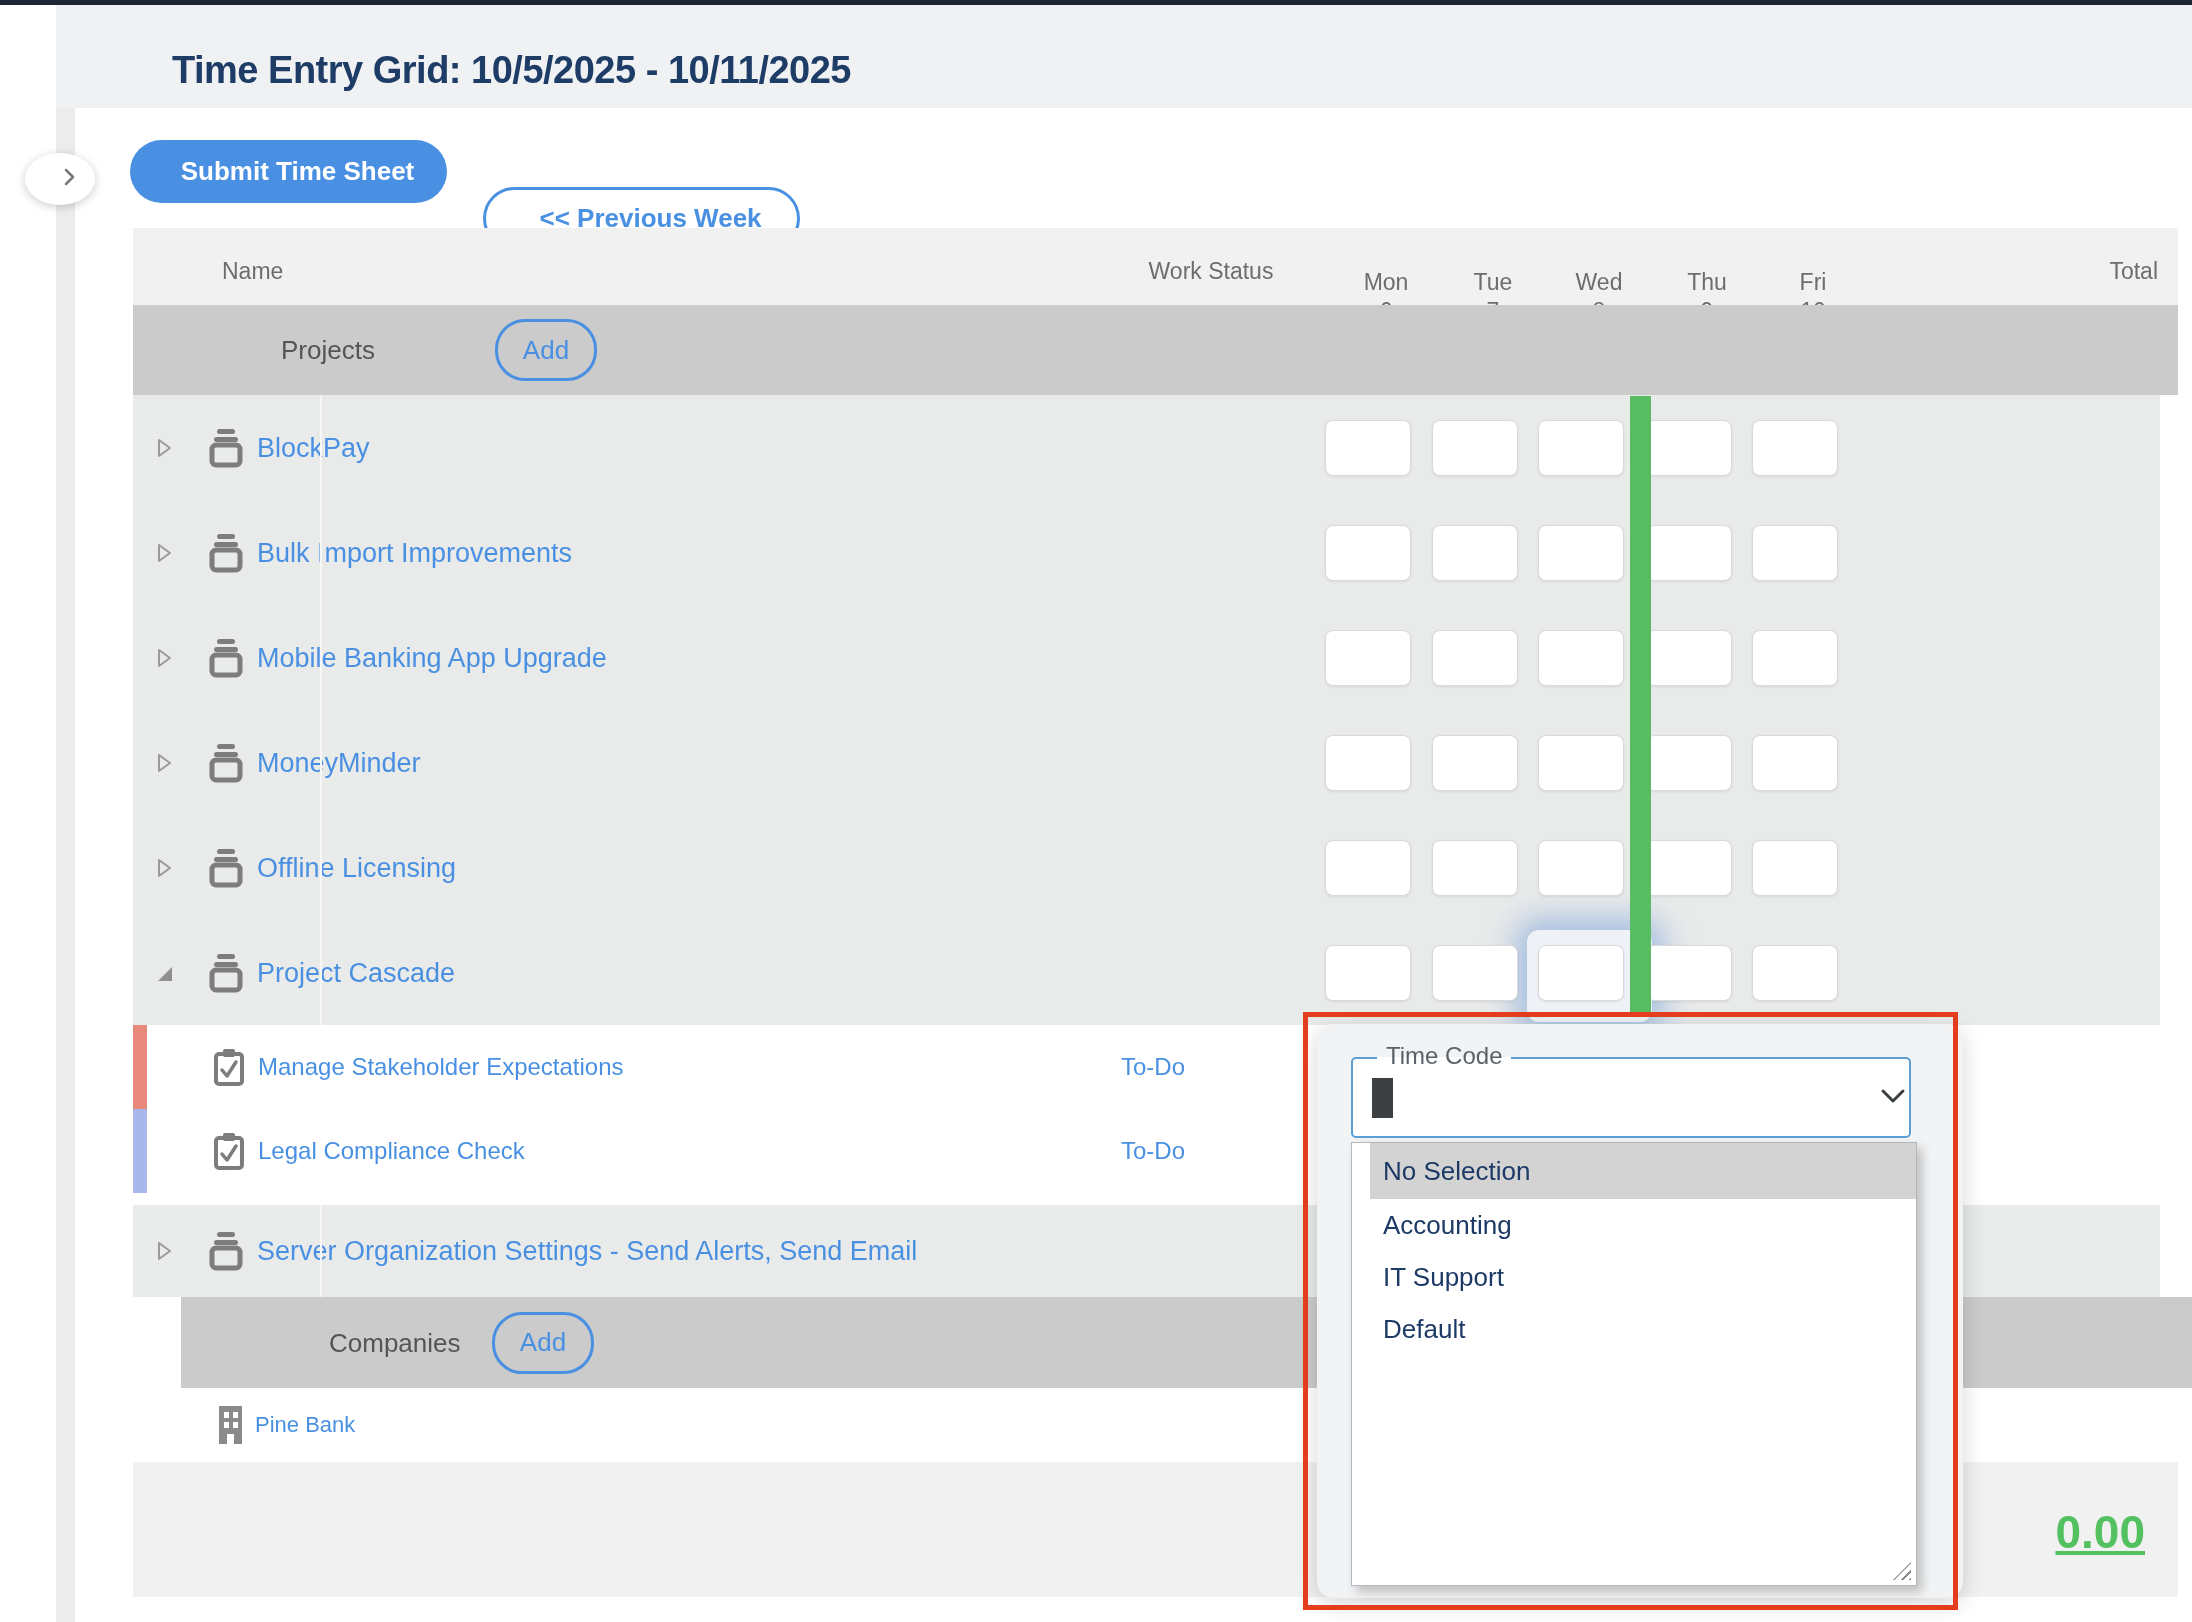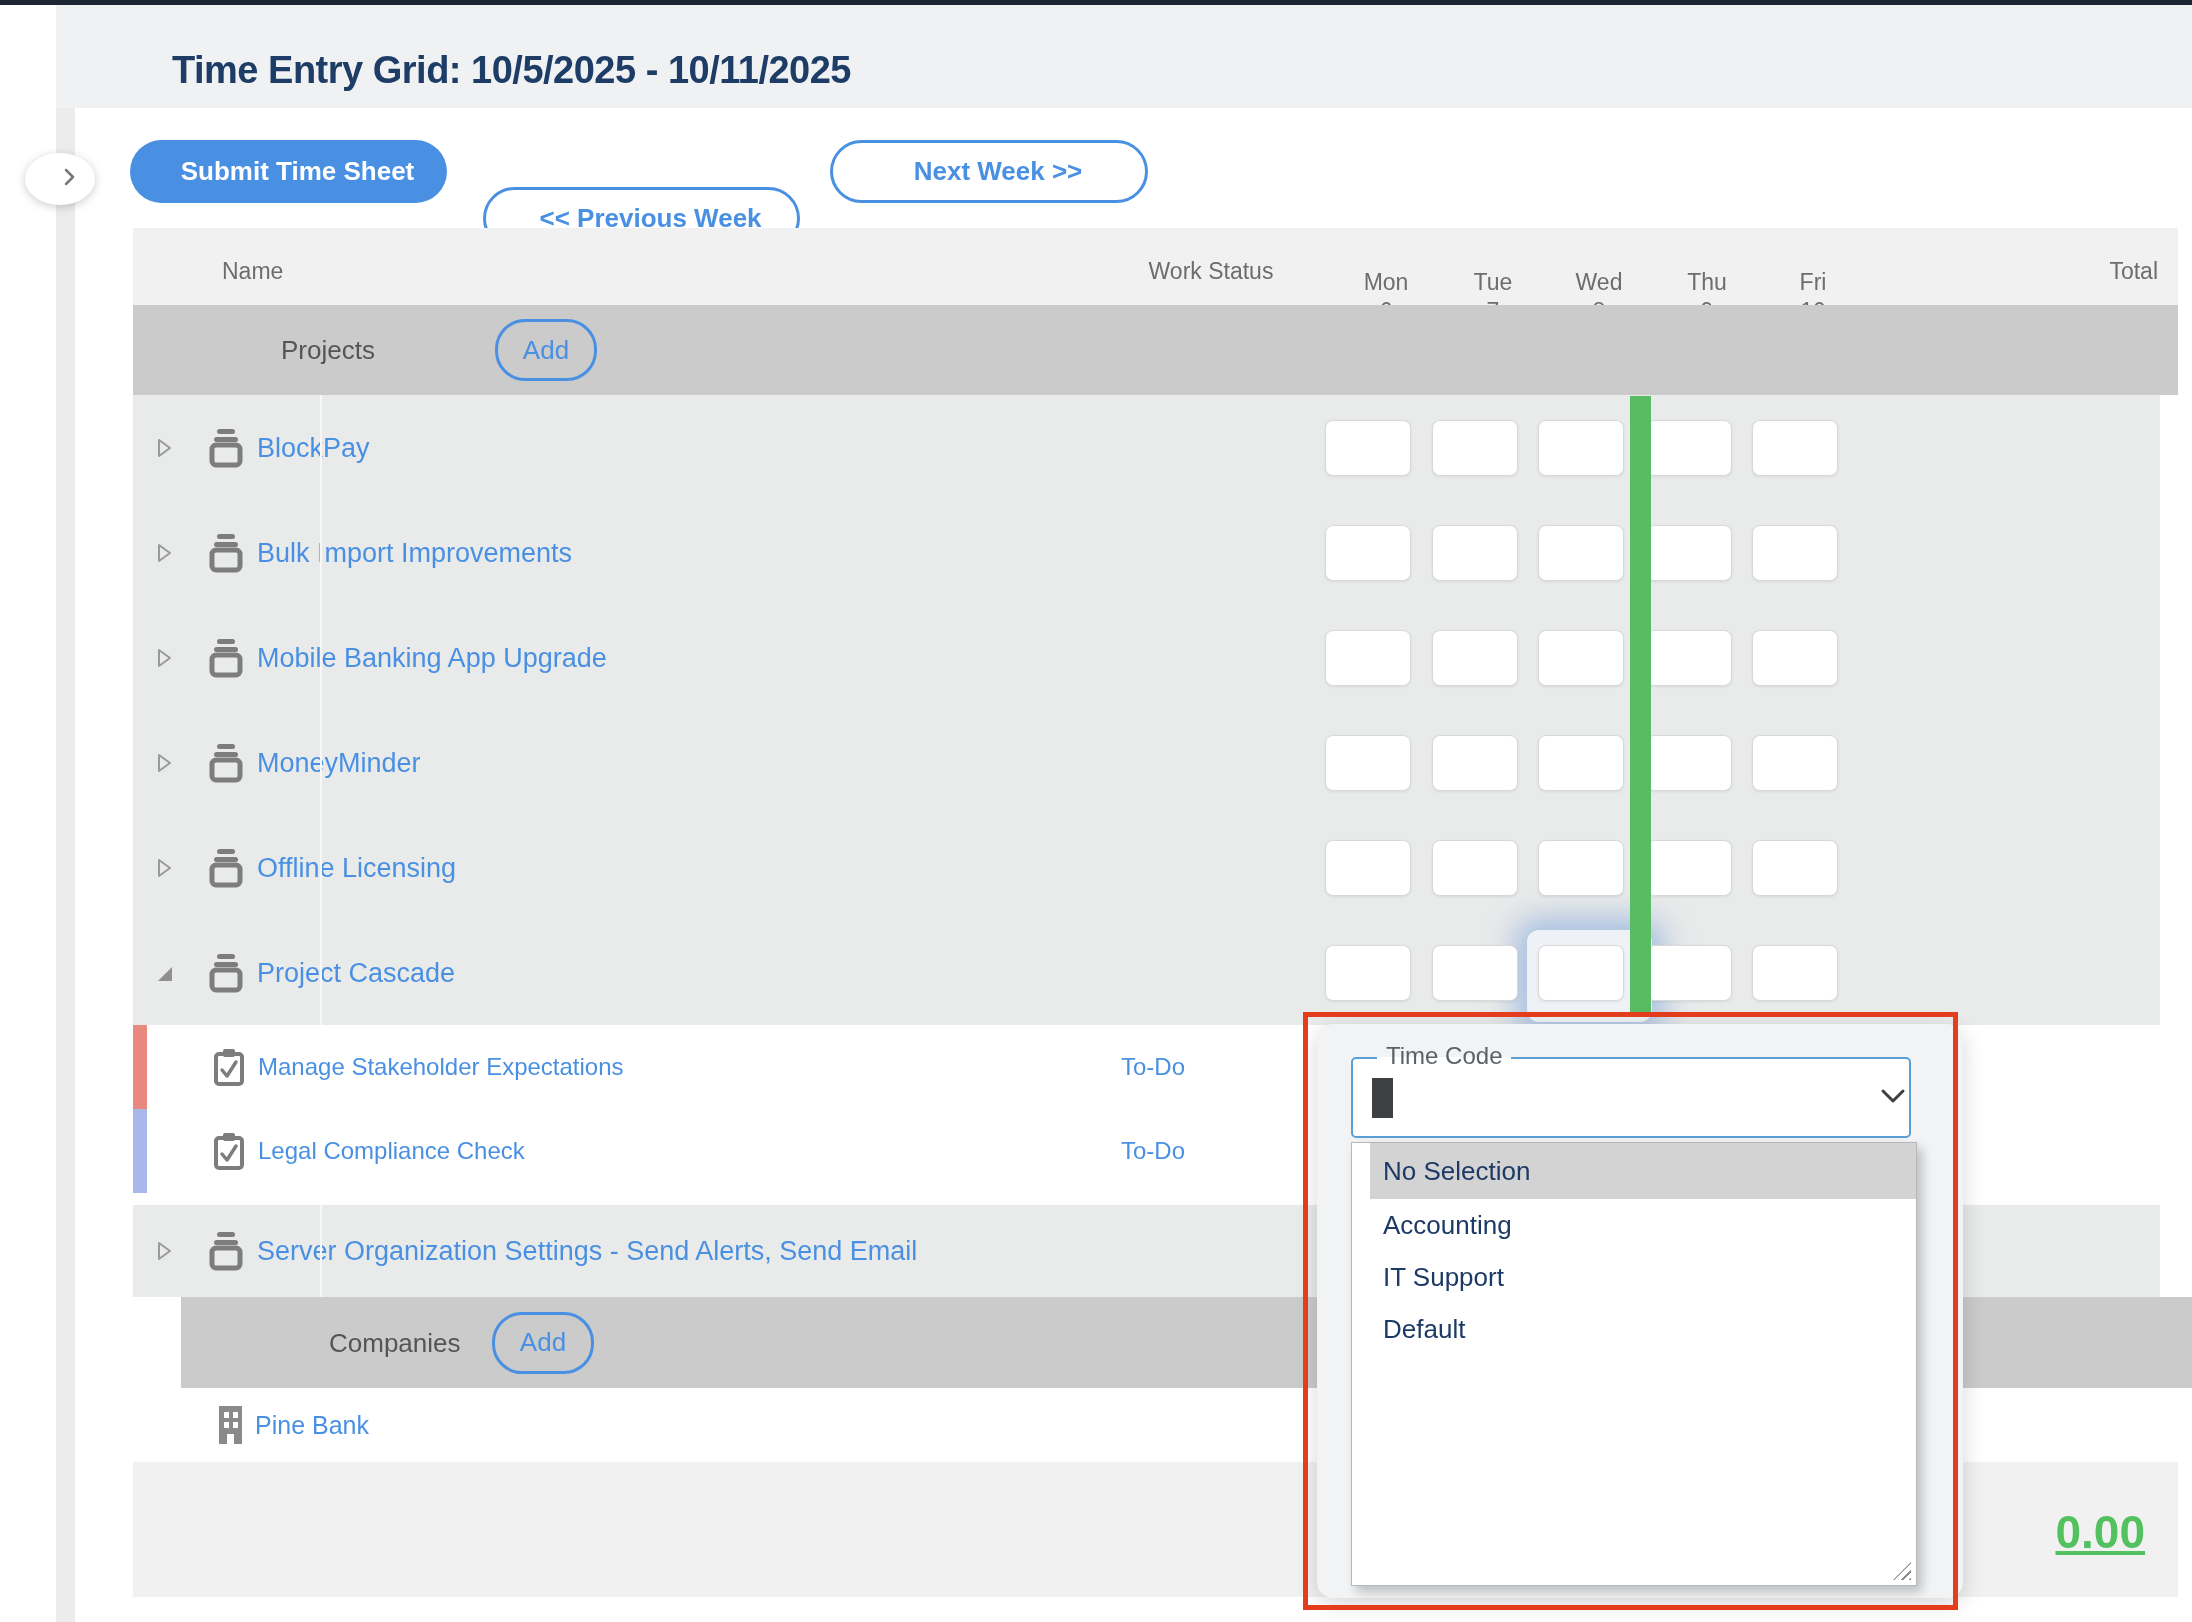--- a/index.html
+++ b/index.html
@@ -31,21 +31,21 @@
           display:flex;align-items:center;justify-content:center;box-sizing:border-box;cursor:pointer;background:transparent;}
   .prow{position:absolute;left:133px;width:2027px;background:#e9eaea;}
   .taskrow{position:absolute;left:133px;width:2027px;background:#ffffff;}
   .companyrow{position:absolute;left:133px;width:2027px;background:#ffffff;}
   .expander{position:absolute;left:20px;top:50%;transform:translateY(-50%);width:22px;height:22px;cursor:pointer;}
   .picon{position:absolute;left:74px;top:50%;transform:translateY(-50%);width:38px;height:40px;}
   .ticon{position:absolute;left:80px;top:50%;transform:translateY(-50%);width:32px;height:38px;}
   .cicon{position:absolute;left:84px;top:50%;transform:translateY(-50%);width:27px;height:42px;}
   .pname{position:absolute;left:124px;top:50%;transform:translateY(-50%);font-size:27px;color:#4a90e2;text-decoration:none;cursor:pointer;white-space:nowrap;}
   .tname{position:absolute;left:125px;top:50%;transform:translateY(-50%);font-size:24px;color:#4a90e2;cursor:pointer;white-space:nowrap;}
-  .cname{position:absolute;left:122px;top:50%;transform:translateY(-50%);font-size:25px;color:#4a90e2;cursor:pointer;}
+  .cname{position:absolute;left:122px;top:50%;transform:translateY(-50%);font-size:22px;color:#4a90e2;cursor:pointer;}
   .status{position:absolute;left:960px;width:120px;text-align:center;top:50%;transform:translateY(-50%);
           font-size:24px;color:#4a90e2;cursor:pointer;}
   .tbar{position:absolute;left:0;top:0;width:14px;height:100%;}
   .colsep{position:absolute;width:2px;background:#f7f7f7;left:187px;}
   .cell{position:absolute;top:50%;transform:translateY(-50%);width:86px;height:56px;background:#fff;
         border:1px solid #d9d9d9;border-radius:8px;box-sizing:border-box;
         box-shadow:0 1px 3px rgba(0,0,0,0.08);z-index:2;cursor:text;}
   .greenline{left:1630px;top:396px;width:3px;height:620px;background:#58bd62;z-index:3;}
   .glow{left:1527px;top:930px;width:107px;height:92px;background:#eef2f6;border-radius:12px;
         box-shadow:0 0 30px 12px rgba(110,155,215,0.55);z-index:1;}
@@ -83,21 +83,20 @@
   <div class="abs edge-circle">
     <span>
       <svg width="24" height="24" viewBox="0 0 24 24">
           <polyline points="9,5 16,12 9,19" fill="none" stroke="#777" stroke-width="2.5" stroke-linecap="round" stroke-linejoin="round"></polyline>
         </svg>
     </span>
   </div>
 
   <div class="abs btn btn-primary" style="background: rgb(74, 144, 226);">Submit Time Sheet</div>
   <div class="abs btn btn-outline btn-prev">&lt;&lt; Previous Week</div>
-  <div class="abs btn btn-outline btn-next">Next Week &gt;&gt;</div>
 
   <div class="abs headerband"></div>
   <div class="abs colhead" style="left:204px;top:258px;">Name</div>
   <div class="abs colhead" style="left:1093px;top:258px;width:200px;text-align:center;">Work Status</div>
   <div class="abs colhead" style="left:2040px;top:258px;width:100px;text-align:right;">Total</div>
   <div id="day-headers">
       <div class="abs day-col" style="left: 1325px;">
         <div>Mon</div>
         <div>6</div>
       </div>

